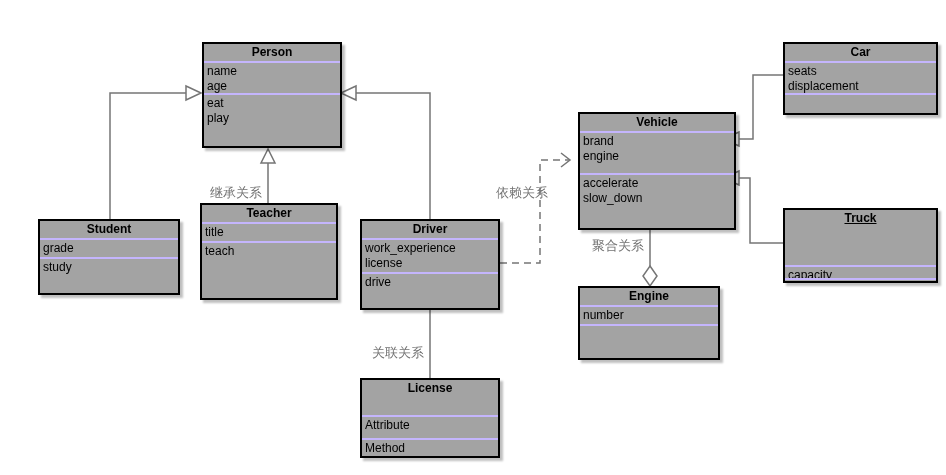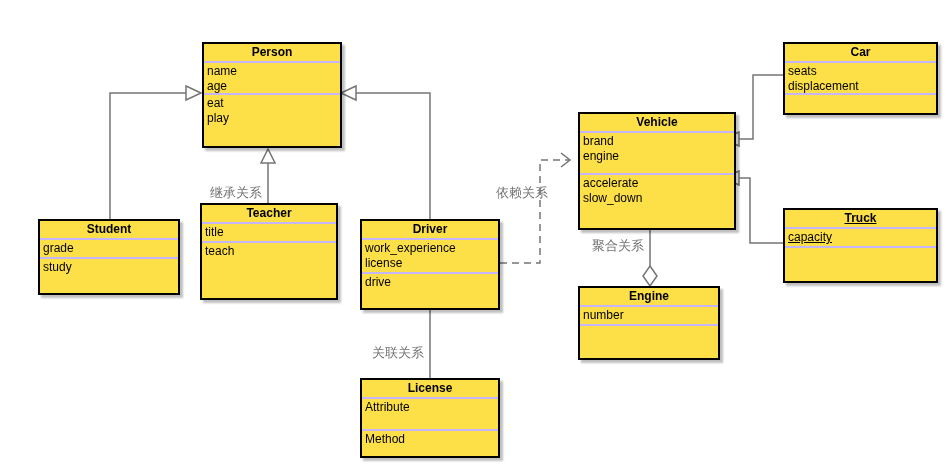--- a/index.html
+++ b/index.html
@@ -2,21 +2,21 @@
 <html><head>
 <meta charset="utf-8">
 <style>
   html,body { margin:0; padding:0; background:#ffffff; }
   #canvas {
     position:relative; width:946px; height:475px; background:#ffffff;
     font-family:"Liberation Sans", sans-serif; overflow:hidden;
   }
   #wires { position:absolute; left:0; top:0; width:946px; height:475px; z-index:1; }
   .uml-class {
-    position:absolute; z-index:2; background:#fde047;
+    position:absolute; z-index:2; background:#a3a3a3;
     border:2px solid #000; box-sizing:border-box;
     display:flex; flex-direction:column;
     box-shadow:3px 3px 2px rgba(0,0,0,0.25);
     font-size:12px; color:#000;
   }
   .uml-title {
     flex:0 0 auto; font-weight:bold; text-align:center;
     padding:1px 2px 2px; line-height:14px;
   }
   .uml-sec {
@@ -116,21 +116,21 @@
       <div>work_experience</div>
       <div>license</div>
     </div>
     <div class="uml-sec grow">
       <div>drive</div>
     </div>
   </div>
 
   <div class="uml-class" style="left:360px; top:378px; width:140px; height:80px;">
     <div class="uml-title">License</div>
-    <div class="uml-sec" style="height:32px;">
+    <div class="uml-sec" style="height:23px;margin-top:18px;">
       <div>Attribute</div>
     </div>
     <div class="uml-sec grow">
       <div>Method</div>
     </div>
   </div>
 
   <div class="uml-class" style="left:578px; top:112px; width:158px; height:118px;">
     <div class="uml-title">Vehicle</div>
     <div class="uml-sec" style="height:42px;">
@@ -147,21 +147,21 @@
     <div class="uml-title">Car</div>
     <div class="uml-sec" style="height:32px;">
       <div>seats</div>
       <div>displacement</div>
     </div>
     <div class="uml-sec grow"></div>
   </div>
 
   <div class="uml-class" style="left:783px; top:208px; width:155px; height:75px;text-decoration:underline;">
     <div class="uml-title">Truck</div>
-    <div class="uml-sec" style="height:19px;">
+    <div class="uml-sec" style="height:19px;margin-top:38px;">
       <div>capacity</div>
     </div>
     <div class="uml-sec grow"></div>
   </div>
 
   <div class="uml-class" style="left:578px; top:286px; width:142px; height:74px;">
     <div class="uml-title">Engine</div>
     <div class="uml-sec" style="height:19px;">
       <div>number</div>
     </div>

